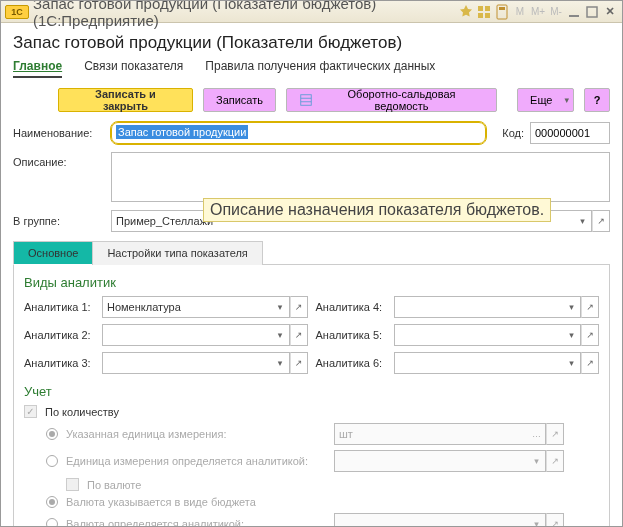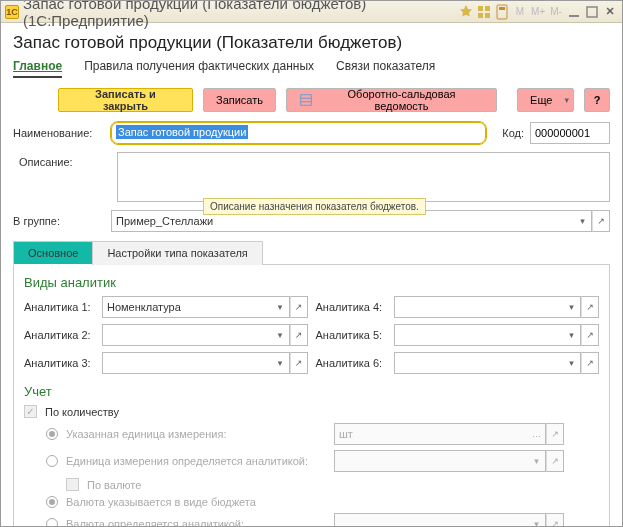--- a/index.html
+++ b/index.html
@@ -18,21 +18,21 @@
   .titlebar {
     height: 22px;
     background: linear-gradient(#f5f1e4, #ece6d2);
     border-bottom: 1px solid #cbc4ad;
     display: flex;
     align-items: center;
     padding: 0 4px;
     gap: 4px;
   }
   .app-ico {
-    width: 14px; height: 14px;
+    width: 24px; height: 14px;
     background: #ffcf3f;
     border: 1px solid #c79a00;
     border-radius: 2px;
     display: flex; align-items: center; justify-content: center;
     font-size: 9px; font-weight: bold; color: #7a5a00;
   }
   .titlebar-text { color: #555; flex: 1; font-size: 15px; }
   .titlebar-right { display: flex; align-items: center; gap: 2px; }
   .tb-btn {
     width: 16px; height: 16px;
@@ -75,21 +75,21 @@
   .toolbar {
     display: flex;
     align-items: center;
     gap: 10px;
     margin-bottom: 10px;
     padding-left: 45px;
   }
   .btn {
     height: 24px;
     border: 1px solid #b8b8b8;
-    background: #fca5a5;
+    background: #f0abfc;
     padding: 0 12px;
     font-size: 11px;
     display: flex;
     align-items: center;
     gap: 6px;
     cursor: pointer;
     border-radius: 2px;
   }
   .btn.primary {
     background: #ffe15a;
@@ -100,21 +100,21 @@
   .btn-ico { width: 14px; height: 14px; display: inline-flex; }
   .toolbar-spacer { flex: 1; }
   .btn.more { padding-right: 4px; }
   .btn.more .caret { margin-left: 6px; font-size: 9px; color: #666; }
   .btn.help { width: 26px; padding: 0; justify-content: center; font-weight: bold; }
 
   
   .row { display: flex; align-items: center; margin-bottom: 8px; gap: 6px; }
   .row label.fld { width: 92px; color: #333; }
   .row.align-top { align-items: flex-start; }
-  .row.align-top label.fld { padding-top: 4px; margin-left: 6px; }
+  .row.align-top label.fld { padding-top: 4px; }
 
   .input {
     height: 22px;
     border: 1px solid #bbb;
     padding: 0 4px;
     font-size: 11px;
     background: #fff;
   }
   .input.focus {
     border: 1px solid #d9b200;
@@ -138,21 +138,21 @@
     font-size: 11px;
     position: relative;
   }
   .tooltip {
     position: absolute;
     left: 190px;
     top: 46px;
     background: #fff9d6;
     border: 1px solid #d9c86a;
     padding: 2px 6px;
-    font-size: 10px;
+    font-size: 16px;
     color: #444;
     white-space: nowrap;
     z-index: 5;
   }
 
   .combo {
     display: flex;
     height: 22px;
     text-align: right;
   }
@@ -302,22 +302,22 @@
     </span>
     <span class="tb-btn close">✕</span>
   </div>
 </div>
 
 <div class="content">
   <h1>Запас готовой продукции (Показатели бюджетов)</h1>
 
   <div class="toptabs">
     <span class="toptab active">Главное</span>
+    <span class="toptab">Связи показателя</span>
     <span class="toptab">Правила получения фактических данных</span>
-    <span class="toptab">Связи показателя</span>
   </div>
 
   <div class="toolbar">
     <button class="btn primary">Записать и закрыть</button>
     <button class="btn">Записать</button>
     <button class="btn">
       <span class="btn-ico">
         <svg viewBox="0 0 16 16">
             <rect x="2" y="2" width="12" height="12" fill="none" stroke="#5a9bd5"></rect>
             <line x1="2" y1="6" x2="14" y2="6" stroke="#5a9bd5"></line>

